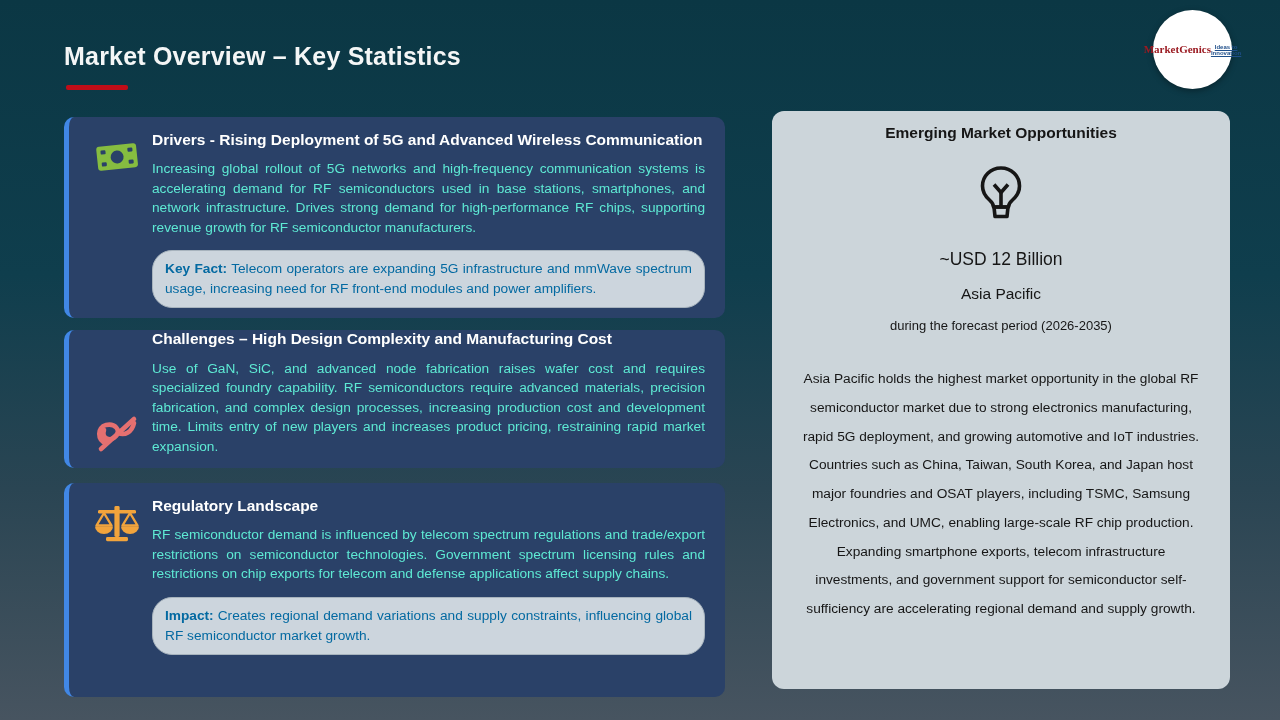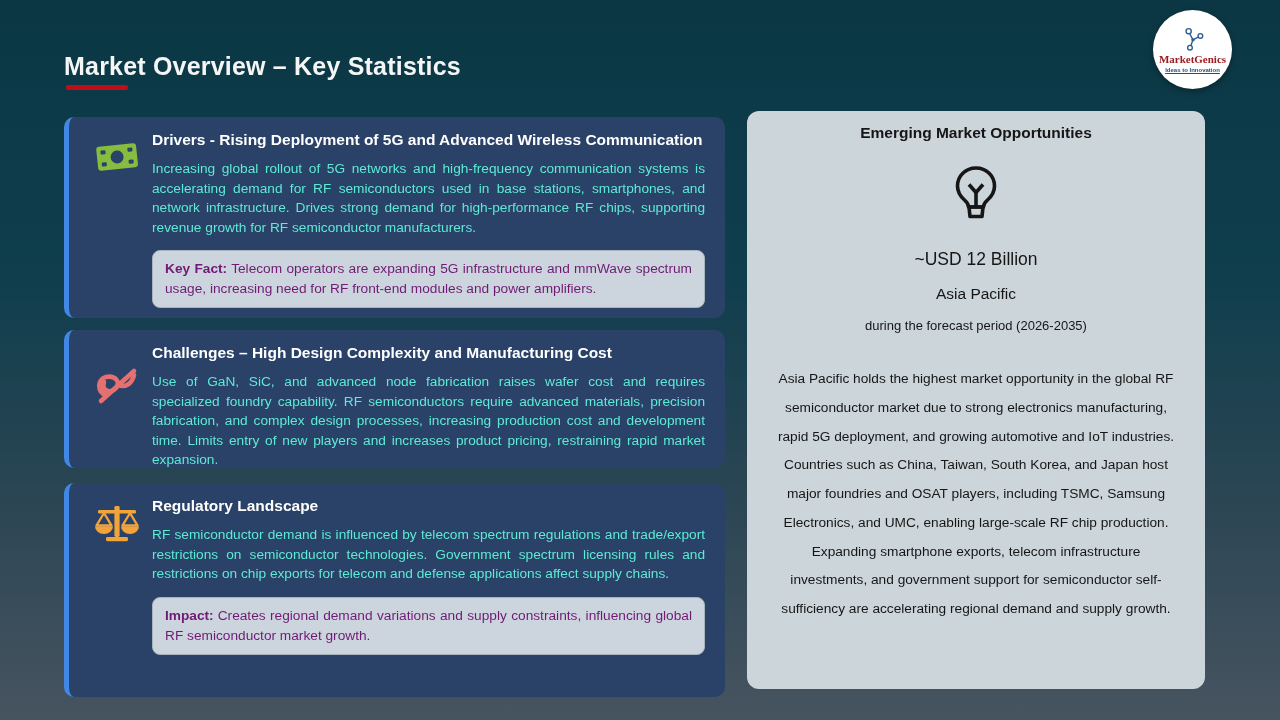--- a/index.html
+++ b/index.html
@@ -4,32 +4,32 @@
 <style>
   * { margin:0; padding:0; box-sizing:border-box; }
   html,body { width:1280px; height:720px; overflow:hidden; }
   body {
     font-family:"Liberation Sans", sans-serif;
     background:linear-gradient(180deg,#0b3744 0%,#0f3e4d 38%,#2a4553 68%,#475460 100%);
     position:relative;
     color:#fff;
   }
   .page-title{
-    position:absolute; left:64px; top:52px;
+    position:absolute; left:64px; top:42px;
     font-size:25px; font-weight:bold; color:#f4f6f6; letter-spacing:.2px;
   }
   .title-rule{
     position:absolute; left:66px; top:85px; width:62px; height:5px;
     background:#c00d18; border-radius:2px;
   }
   
   .logo{
     position:absolute; left:1153px; top:10px; width:79px; height:79px;
     background:#ffffff; border-radius:50%;
-    display:flex; flex-direction:column; align-items:center; justify-content:center;
+    display:flex; flex-direction:row; align-items:center; justify-content:center;
     box-shadow:0 2px 6px rgba(0,0,0,.35);
     text-align:center;
   }
   .logo svg{ display:block; margin-bottom:1px; }
   .logo-name{
     font-family:"Liberation Serif", serif; font-weight:bold;
     font-size:11px; color:#9b1b22; line-height:1.1;
   }
   .logo-tagline{
     font-size:6px; color:#1f4f8a; font-weight:bold;
@@ -38,42 +38,42 @@
   
   .cards{ position:absolute; left:64px; top:117px; width:661px; }
   .card{
     background:#2a4168;
     border-left:5px solid #4187e5;
     border-radius:10px;
     display:flex;
     padding:12px 20px 12px 12px;
   }
   .card-1{ height:201px; margin-bottom:12px; }
-  .card-2{ height:138px; margin-bottom:15px; }
+  .card-2{ height:138px; margin-bottom:15px;align-items:flex-end; }
   .card-3{ height:214px; }
   .icon-col{ flex:0 0 71px; display:flex; justify-content:center; align-items:flex-start; padding-top:6px; }
   .card-2 .icon-col{ padding-top:22px; }
   .card-3 .icon-col{ padding-top:8px; }
   .card-content{ flex:1; }
   .card-title{
     font-size:15.5px; font-weight:bold; color:#ffffff; line-height:1.45;
   }
   .card-body{
     margin-top:8px; font-size:13.7px; line-height:1.42; color:#5eead4;
     text-align:justify;
   }
   .callout{
     margin-top:13px; background:#ccd5dd; border:1px solid #a7b3bd;
-    border-radius:8px; padding:8px 12px;
-    font-size:13.7px; line-height:1.45; color:#701a75; text-align:justify;
+    border-radius:20px; padding:8px 12px;
+    font-size:13.7px; line-height:1.45; color:#0369a1; text-align:justify;
   }
   .callout b{ margin-right:4px; }
   
   .panel{
-    position:absolute; left:747px; top:111px; width:458px; height:578px;
+    position:absolute; left:772px; top:111px; width:458px; height:578px;
     background:#ccd5da; border-radius:12px; color:#161616;
     padding:13px 27px; text-align:center;
   }
   .panel-title{ font-size:15.5px; font-weight:bold; }
   .panel-bulb{ margin:21px auto 0; display:block; }
   .panel-value{ font-size:17.5px; font-weight:normal; margin-top:24px; }
   .panel-sub{ font-size:13.5px; margin-top:17px; }
   .panel-region{ font-size:15.5px; font-weight:normal; margin-top:15px; }
   .panel-period{ font-size:13px; margin-top:15px; }
   .panel-desc{ font-size:13.7px; line-height:2.1; margin-top:32px; }

